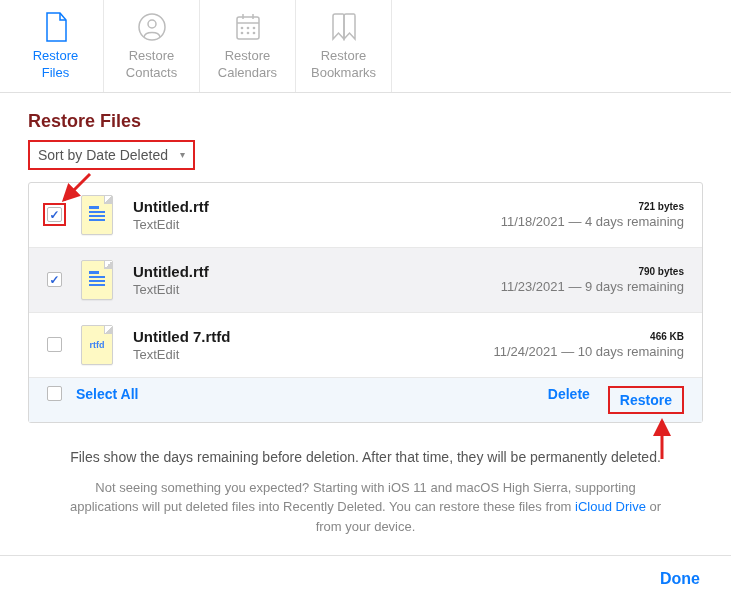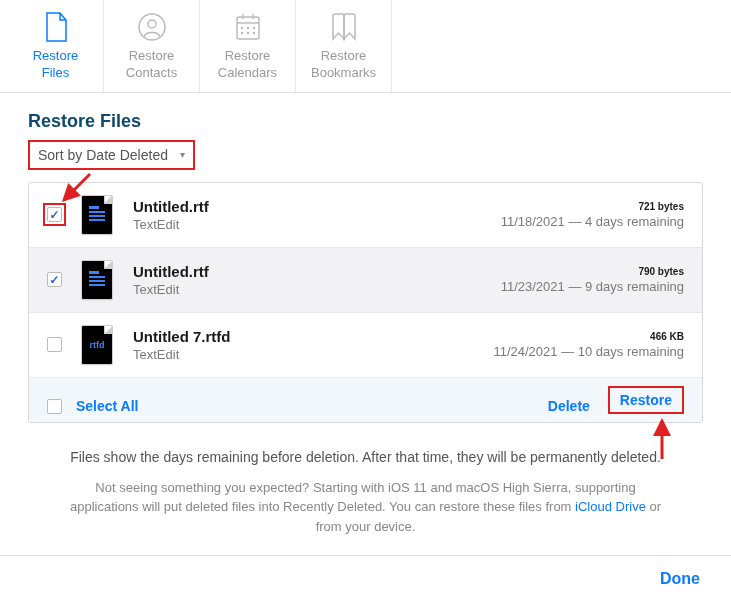--- a/index.html
+++ b/index.html
@@ -25,21 +25,21 @@
       border-right: 1px solid #e8e8e8;
       cursor: pointer;
       color: #9a9a9a;
       font-size: 13px;
       line-height: 1.3;
     }
     .toolbar-item.active { color: #0a7bff; }
     .toolbar-item svg { display: block; margin: 4px auto 6px; }
     
     .content { padding: 18px 28px 0 28px; }
-    .page-title { font-size: 18px; font-weight: 700; margin-bottom: 8px; color: #0c4a6e;}
+    .page-title { font-size: 18px; font-weight: 700; margin-bottom: 8px; color: #7f1d1d;}
     .header-row {
       display: flex; justify-content: space-between; align-items: center;
       margin-bottom: 12px;
     }
     .subtitle { font-size: 14px; color: #333; }
     .sort-box {
       border: 2px solid #e02020;
       padding: 5px 8px;
       display: flex; align-items: center; gap: 12px;
       color: #555;
@@ -61,21 +61,21 @@
       background: #fff; display: flex; align-items: center; justify-content: center;
       cursor: pointer;
     }
     .chk.checked::after {
       content: "✓"; color: #2a62d8; font-size: 12px; font-weight: 700; line-height: 1;
     }
     .chk-highlight { border: 2px solid #e02020; padding: 2px; margin-left: -4px; width: 23px; height: 23px; display:flex; align-items:center; justify-content:center;}
     .file-icon { width: 38px; margin-left: 8px; margin-right: 14px; }
     .doc-icon {
       width: 32px; height: 40px; border: 1px solid #d0d0d0; border-radius: 2px;
-      position: relative; background: #000000;
+      position: relative; background: #fef9c3;
       display: flex; align-items: center; justify-content: center;
       box-shadow: 0 1px 1px rgba(0,0,0,0.05);
     }
     .doc-icon .dogear {
       position: absolute; top: 0; right: 0; width: 8px; height: 8px;
       background: linear-gradient(135deg, #fff 50%, #d0d0d0 50%);
       border-left: 1px solid #d0d0d0; border-bottom: 1px solid #d0d0d0;
     }
     .doc-lines {
       width: 16px;
@@ -84,21 +84,21 @@
     .doc-lines .bar:first-child { width: 60%; height:3px; }
     .rtfd-label { font-size: 9px; color: #3b82f6; font-weight: 600;}
     .file-text { flex: 1; }
     .file-name { font-weight: 700; font-size: 15px; color: #1a1a1a; }
     .file-app { font-size: 13px; color: #7a7a7a; margin-top: 2px; }
     .file-meta { text-align: right; }
     .file-size { font-weight: 700; font-size: 10px; color: #1a1a1a; }
     .file-date { font-size: 13px; color: #7a7a7a; margin-top: 2px; text-align: right; }
     
     .action-row {
-      display: flex; align-items: flex-end; padding: 8px 18px;
+      display: flex; align-items: flex-start; padding: 8px 18px;
       background: #f2f7fc;
     }
     .action-chk { width: 15px; height: 15px; border: 1px solid #bbb; border-radius: 2px; background:#fff; margin-right: 14px; cursor:pointer;}
     .select-all { color: #0a7bff; font-weight: 600; font-size: 14px; cursor:pointer;}
     .spacer { flex: 1; }
     .delete-link { color: #0a7bff; font-weight: 600; font-size: 14px; margin-right: 18px; cursor:pointer;}
     .restore-btn-wrap { border: 2px solid #e02020; padding: 4px 10px; }
     .restore-link { color: #0a7bff; font-weight: 600; font-size: 14px; cursor:pointer;}
     
     .help { text-align: center; color: #888; font-size: 13px; margin: 24px 40px 0; line-height: 1.5;}

